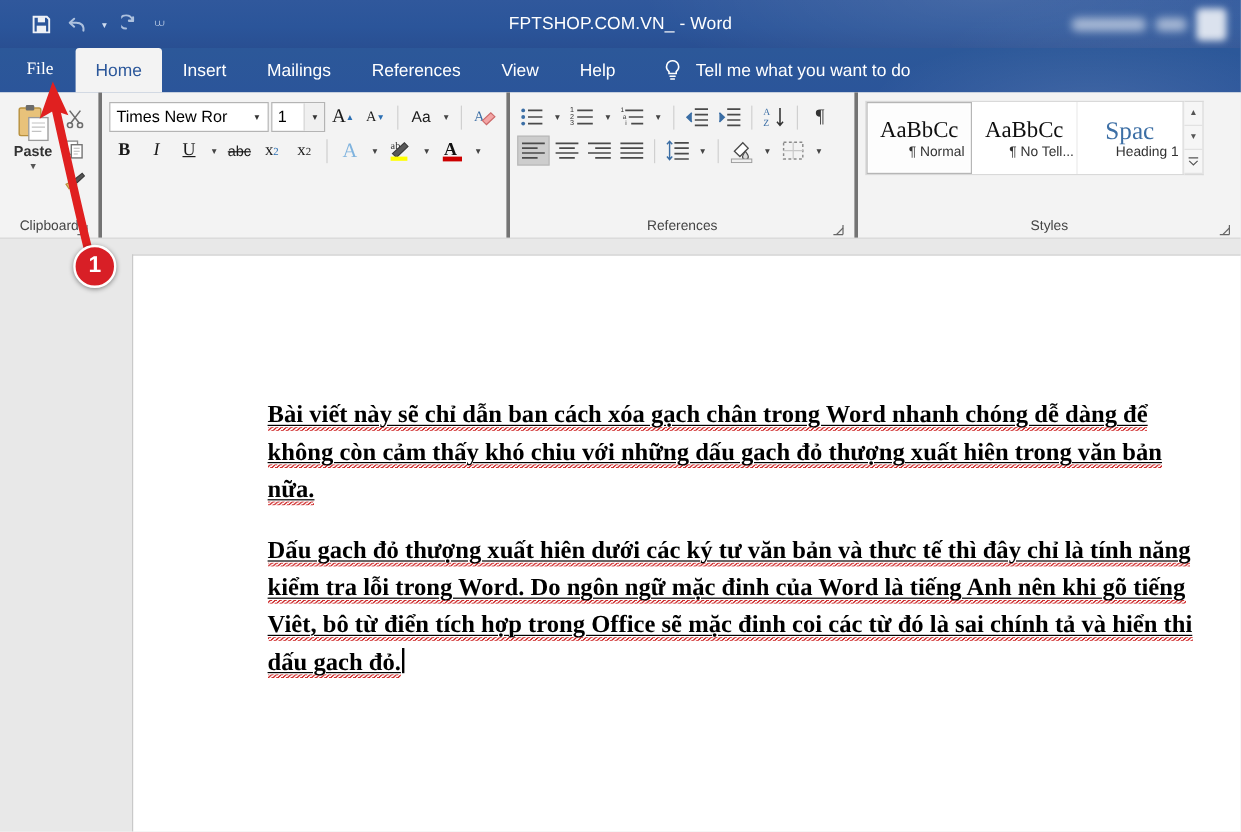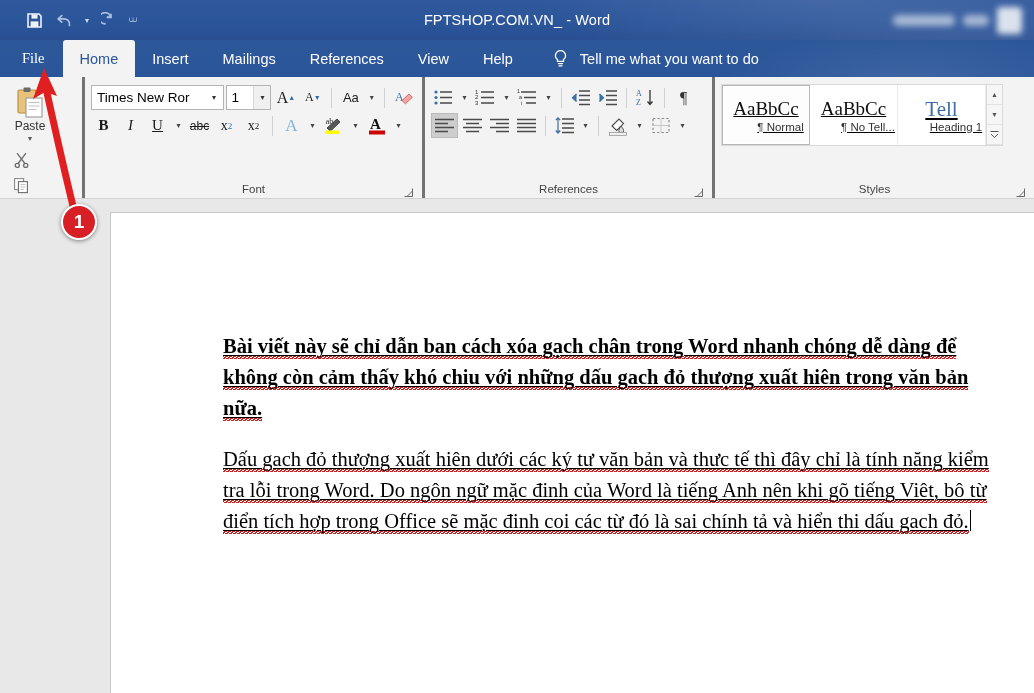--- a/index.html
+++ b/index.html
@@ -152,21 +152,21 @@
   }
   .dialog-launcher {
     position: absolute;
     right: 2px; bottom: 2px;
     width: 11px; height: 11px;
     color: #555;
   }
 
   
   .g-clipboard { width: 82px; }
-  .g-clipboard .group-body { flex-direction: column; }
+  .g-clipboard .group-body { flex-direction: row; font-weight: bold; }
   .paste-col {
     width: 48px;
     display: flex; flex-direction: column;
     align-items: center;
     padding-top: 4px;
   }
   .paste-label {
     font-size: 12px; color: #333; margin-top: 1px;
   }
   .paste-caret { font-size: 8px; color: #555; line-height: 8px; margin-top: 2px;}
@@ -231,21 +231,20 @@
     border: 1px solid #d9d9d9;
     background: #fff;
     height: 62px;
   }
   .style-card {
     width: 88px;
     display: flex; flex-direction: column;
     align-items: center; justify-content: center;
     gap: 1px;
     border-right: 1px solid #ececec;
-    text-decoration: underline;
   }
   .style-card.sel {
     border: 1px solid #b6b6b6;
     background: #fdfdfd;
     box-shadow: inset 0 0 0 1px #fff;
   }
   .style-prev {
     font-family: "Liberation Serif", serif;
     font-size: 19px; color: #0f0f0f;
     line-height: 22px;
@@ -295,21 +294,21 @@
     font-family: "Liberation Serif", serif;
     color: #000000;
     font-size: 20.5px;
     line-height: 31px;
     margin-bottom: 9px;
     text-decoration: underline;
     text-decoration-thickness: 1px;
     text-underline-offset: 2px;
   }
   .doc-p.bold { font-weight: bold; }
-  .doc-p.para { margin-top: 20px; margin-bottom: 16px; }
+  .doc-p.para { margin-top: 20px; margin-bottom: 16px; font-weight: bold; }
   .doc-p.h-title { margin-bottom: 15px; }
   .sq {
     
     background-image: repeating-linear-gradient(
       135deg,
       #cc2222 0, #cc2222 1px,
       transparent 1px, transparent 2px,
       #cc2222 2px, #cc2222 3px,
       transparent 3px, transparent 4px
     );
@@ -524,29 +523,20 @@
         <div class="caret-btn">▾</div>
         <div class="btn">
           <svg width="22" height="21" viewBox="0 0 22 21">
             <text x="4" y="14" font-size="15" font-weight="bold" font-family="Liberation Serif, serif" fill="#111">A</text>
             <rect x="3" y="15.5" width="16" height="4" fill="#cc0000"></rect>
           </svg>
         </div>
         <div class="caret-btn">▾</div>
       </div>
     </div>
-    <div class="group-label">
-      <span>Font</span>
-      <span class="dialog-launcher">
-        <svg width="11" height="11" viewBox="0 0 11 11">
-            <path d="M1.5 9.5h8M9.5 9.5v-8" stroke="#666" stroke-width="1"></path>
-            <path d="M4 9.5 9.5 4" stroke="#666" stroke-width="1"></path>
-          </svg>
-      </span>
-    </div>
   </div>
 
   <div class="group g-paragraph">
     <div class="group-body">
       <div class="row">
         <div class="btn">
           <svg width="21" height="19" viewBox="0 0 21 19">
             <circle cx="3" cy="4" r="1.6" fill="#3b6ea5"></circle>
               <circle cx="3" cy="9.5" r="1.6" fill="#3b6ea5"></circle>
               <circle cx="3" cy="15" r="1.6" fill="#3b6ea5"></circle>
@@ -661,21 +651,21 @@
       <div class="style-gallery">
         <div class="style-card sel">
           <div class="style-prev">AaBbCc</div>
           <div class="style-name">¶ Normal</div>
         </div>
         <div class="style-card">
           <div class="style-prev">AaBbCc</div>
           <div class="style-name">¶ No Tell...</div>
         </div>
         <div class="style-card">
-          <div class="style-prev h1">Tell</div>
+          <div class="style-prev h1">Spac</div>
           <div class="style-name">Heading 1</div>
         </div>
       </div>
       <div class="gallery-scroll">
         <div class="gs-btn">▲</div>
         <div class="gs-btn">▼</div>
         <div class="gs-btn">
           <svg width="9" height="9" viewBox="0 0 9 9">
               <path d="M0.5 1.5h8M1 4l3.5 3.5L8 4" fill="none" stroke="#555" stroke-width="1"></path>
             </svg>

